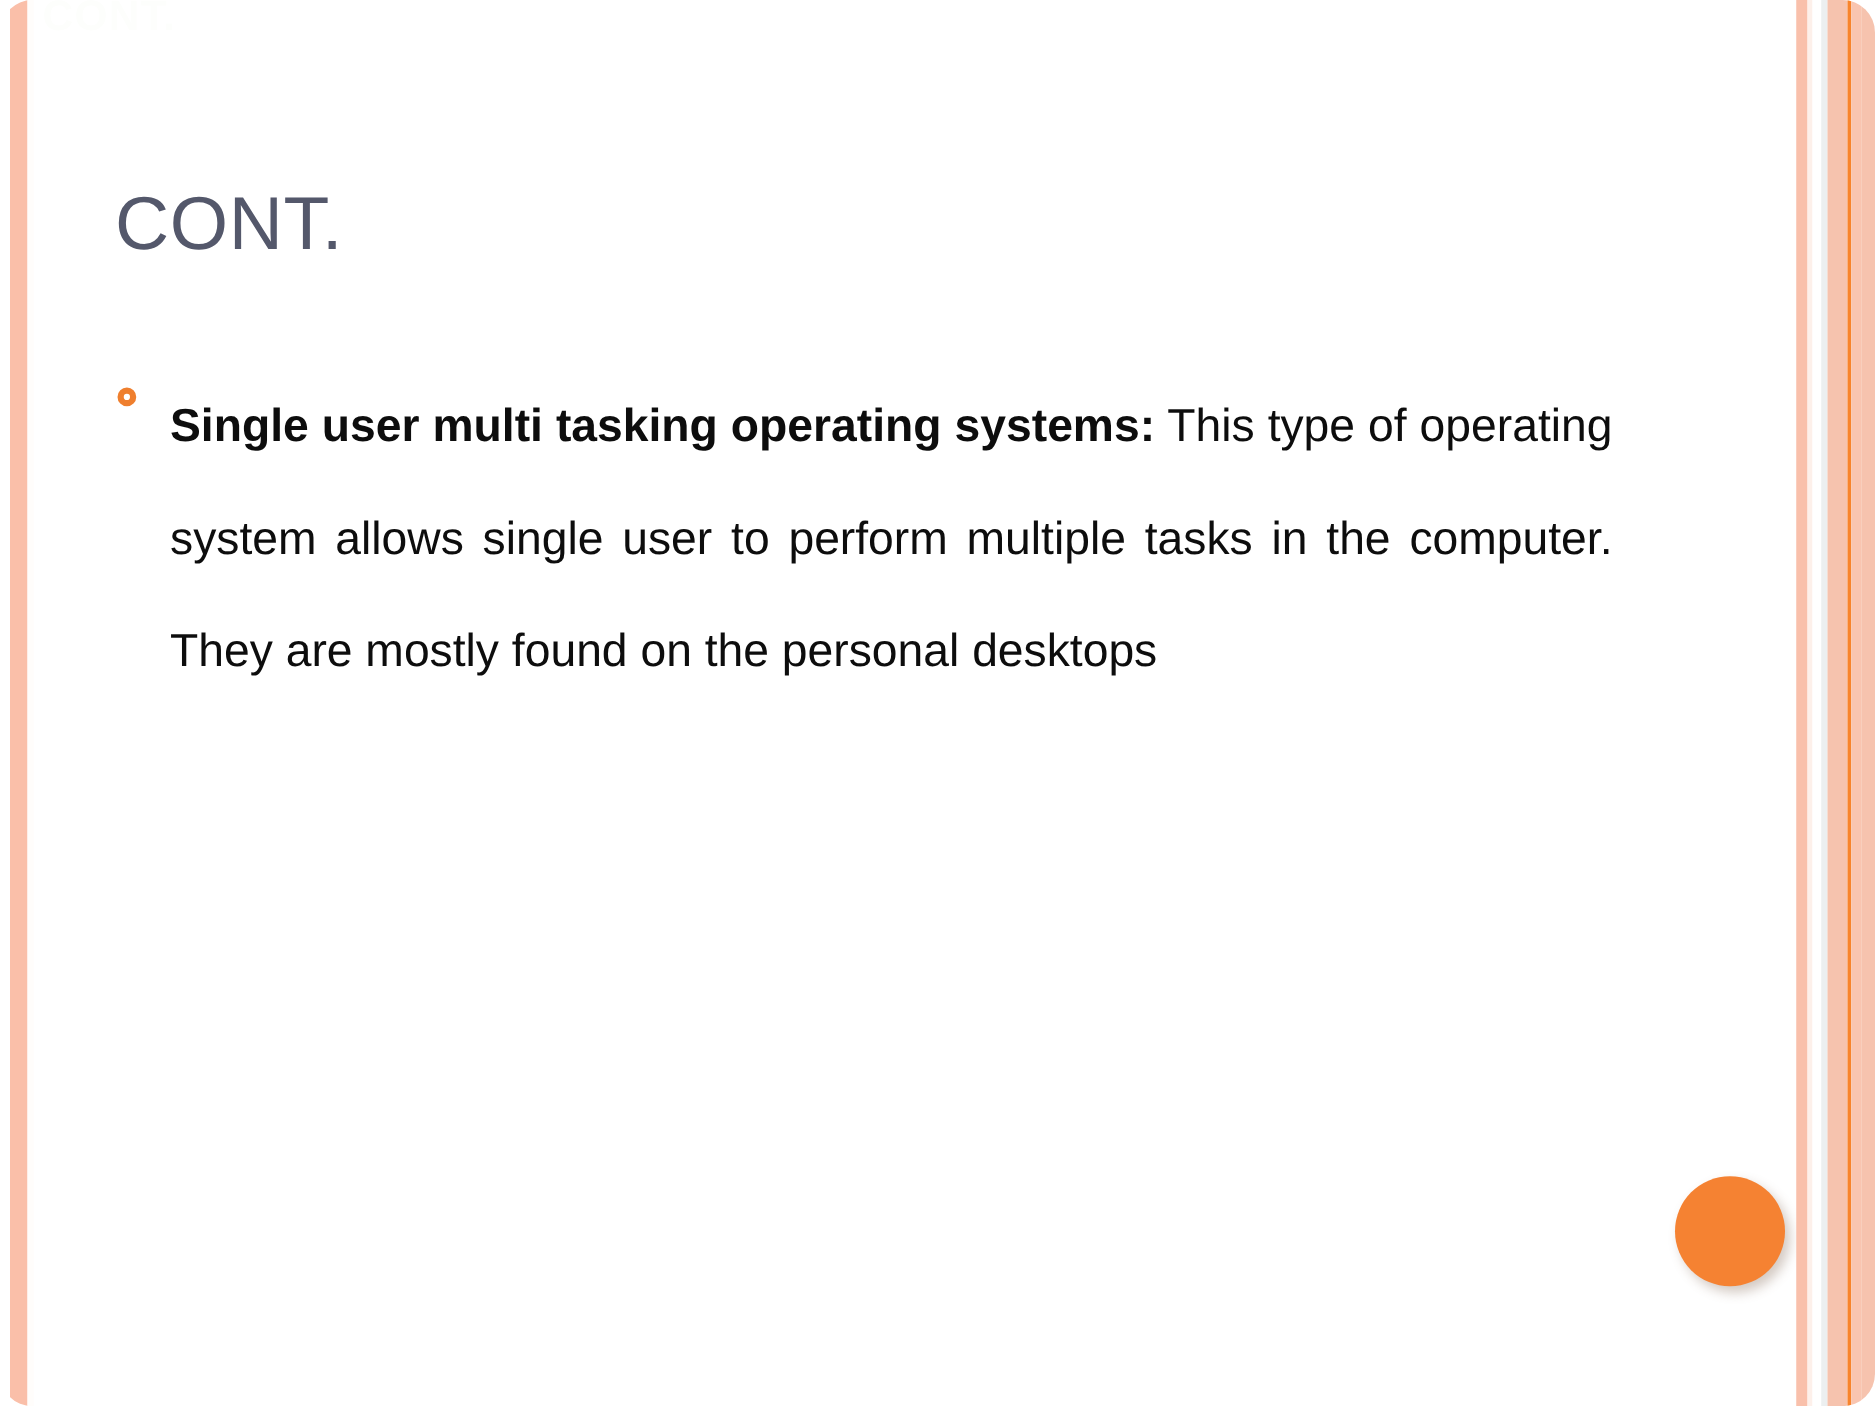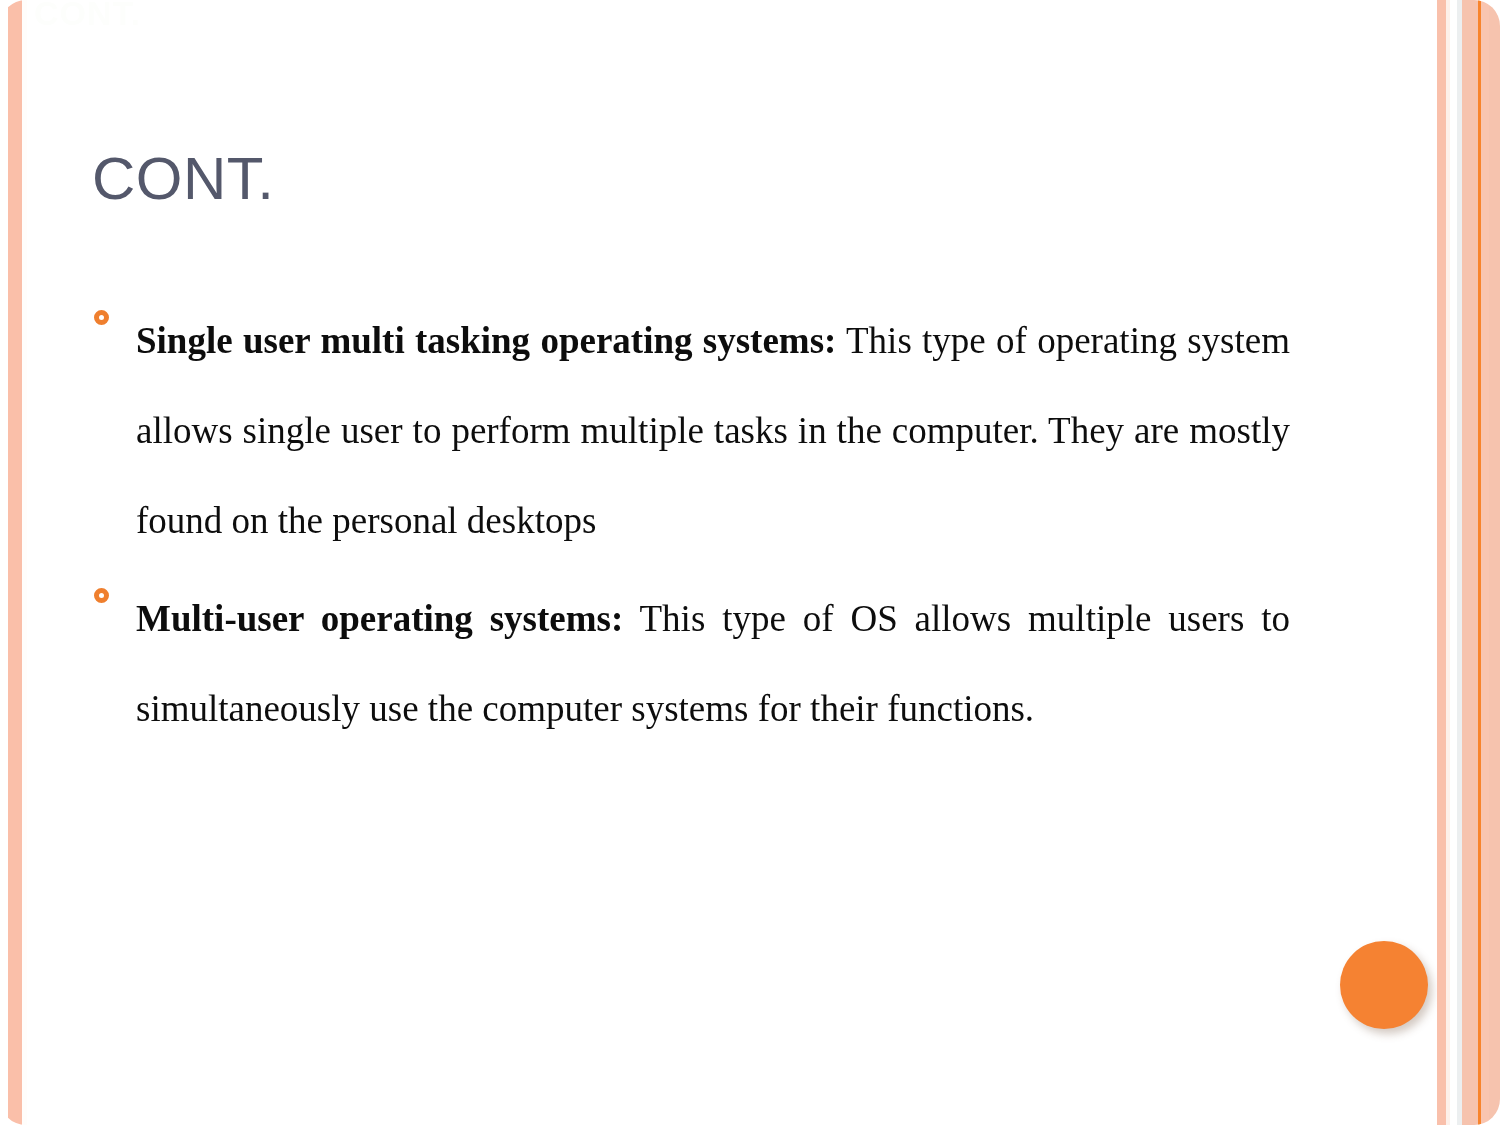--- a/index.html
+++ b/index.html
@@ -111,21 +111,21 @@
     left: 4px;
     top: 14px;
     width: 15px;
     height: 15px;
     border: 5px solid #ef7f2e;
     border-radius: 50%;
     box-sizing: border-box;
   }
 
   .bullet-text {
-    font-family: Liberation Serif, serif;
+    font-family: Liberation Sans, sans-serif;
     font-size: 37px;
     line-height: 90px;
     color: #0d0d0d;
     text-align: justify;
     text-justify: inter-word;
     -webkit-hyphens: none;
     hyphens: none;
   }
   .bullet-text b {
     font-weight: bold;
@@ -156,24 +156,20 @@
 
   <div class="title">CONT.</div>
 
   <div class="body-area">
 
     <div class="bullet-row">
       <span class="bullet-marker"></span>
       <div class="bullet-text"><b>Single user multi tasking operating systems:</b><span> This type of operating system allows single user to perform multiple tasks in the computer. They are mostly found on the personal desktops</span></div>
     </div>
 
-    <div class="bullet-row">
-      <span class="bullet-marker"></span>
-      <div class="bullet-text"><b>Multi-user operating systems:</b><span> This type of OS allows multiple users to simultaneously use the computer systems for their functions.</span></div>
-    </div>
 
   </div>
 
   <div class="orange-dot"></div>
 
   <div class="right-band">
     <div class="rb rb-1"></div>
     <div class="rb rb-2"></div>
     <div class="rb rb-3"></div>
     <div class="rb rb-4"></div>

